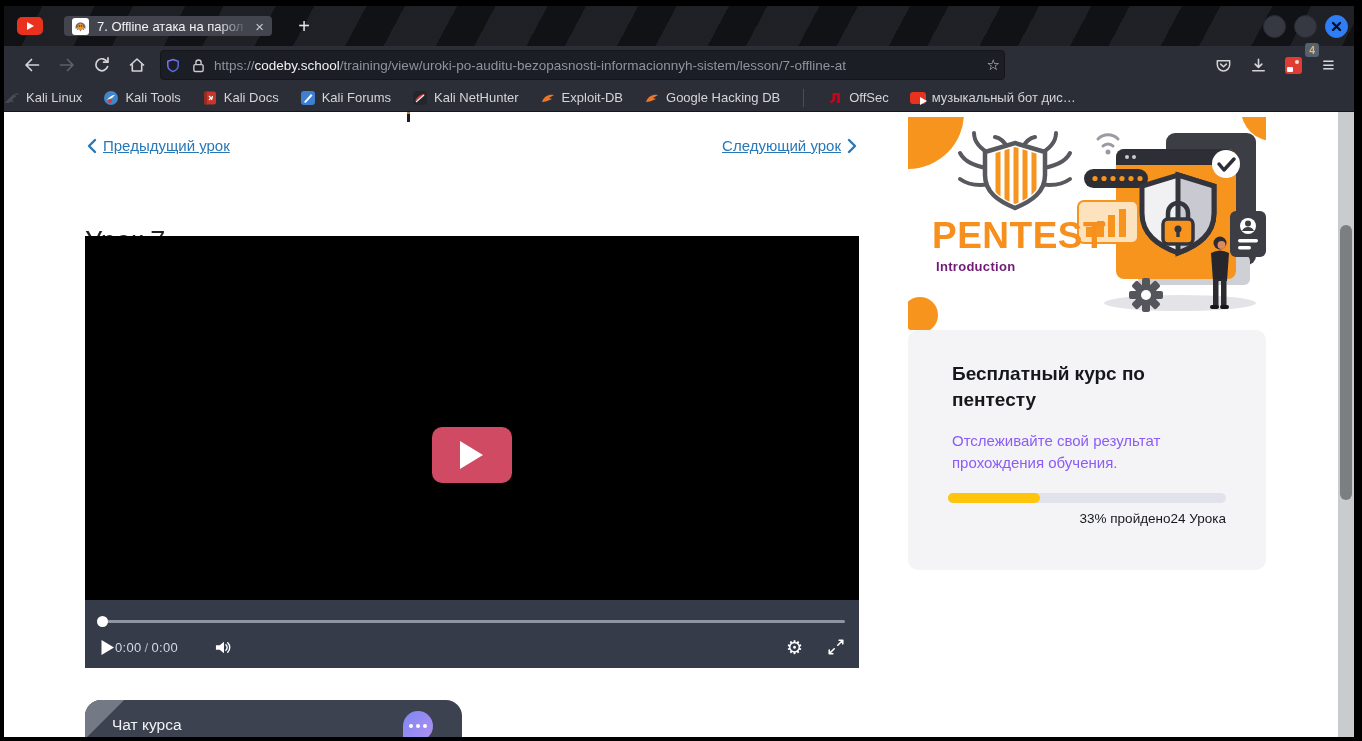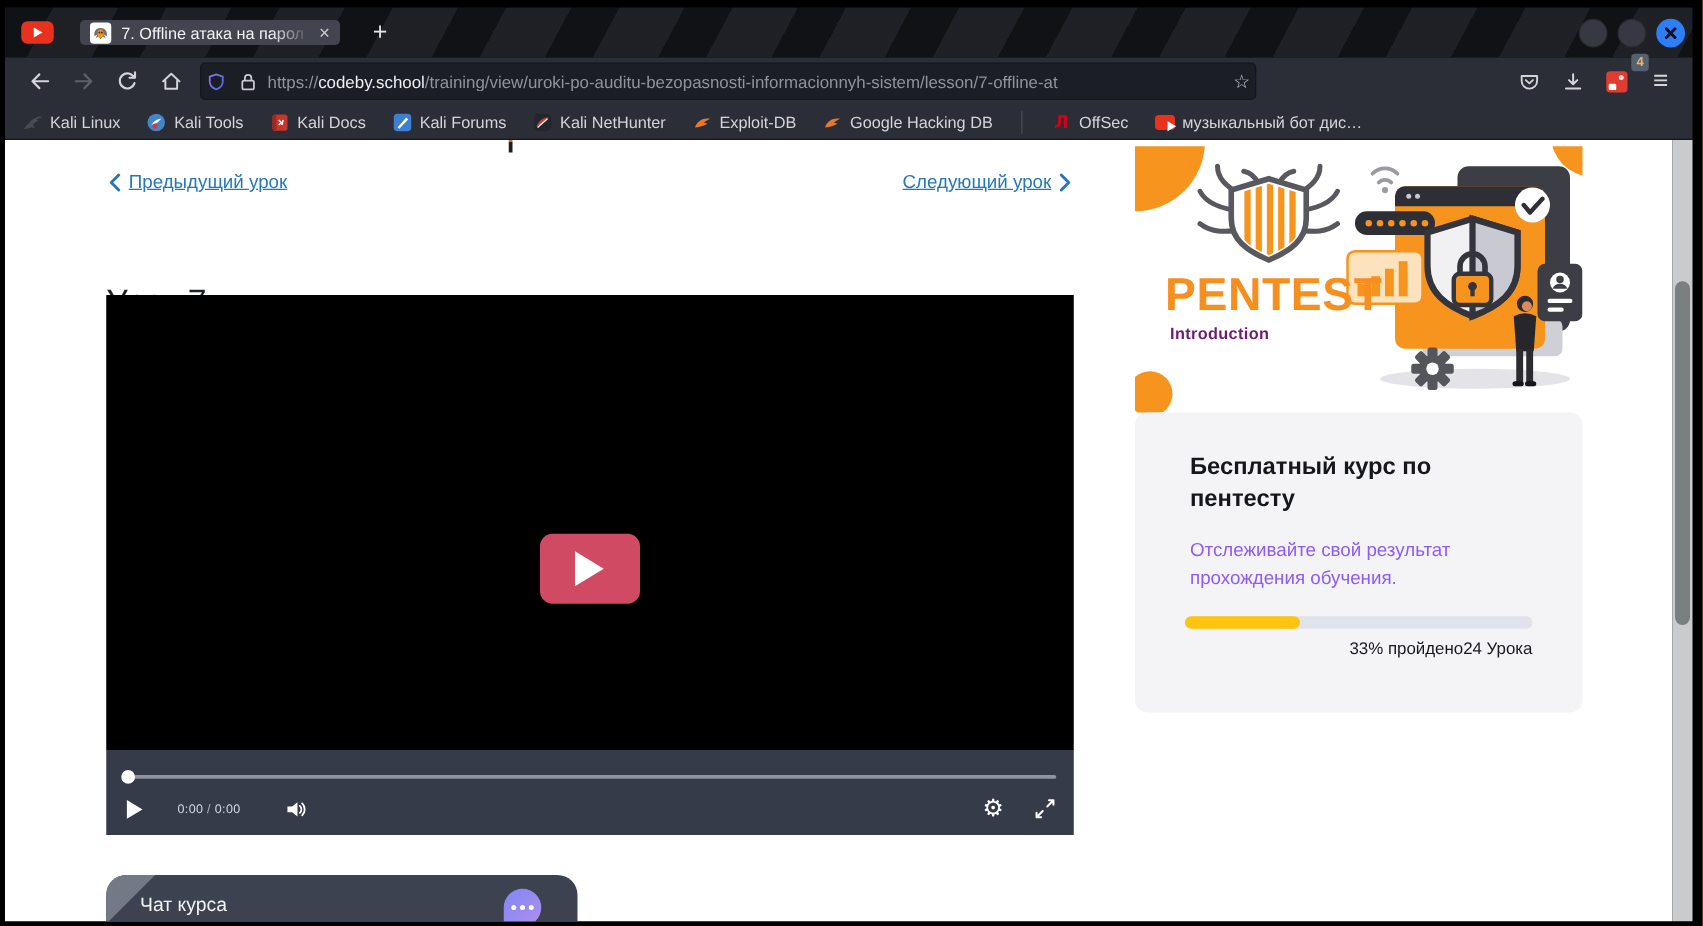--- a/index.html
+++ b/index.html
@@ -44,21 +44,21 @@
   .addon-wrap { position:relative; }
   .addon-ic { width:17px; height:17px; background:#e03c31; border-radius:3px; position:relative; }
   .addon-ic::after { content:""; position:absolute; left:2px; bottom:2px; width:6px; height:5px; background:#fff; border-radius:1px; }
   .addon-ic::before { content:""; position:absolute; right:3px; top:3px; width:4px; height:4px; background:#ffd9d6; border-radius:50%; }
   .badge { position:absolute; top:-7px; right:-8px; background:#56616f; color:#edb26a;
     font-size:10.5px; font-weight:bold; padding:1px 4px; border-radius:3px; line-height:12px; }
   .menu-ic { font-size:21px; color:#d4d5d9; }
 
   
   .bookmarks { position:absolute; left:4px; right:8px; top:84px; height:28px; background:#2b2e36;
-    display:flex; align-items:center; padding-left:14px; gap:21px; border-bottom:1px solid #14161a; }
+    display:flex; align-items:center; gap:21px; border-bottom:1px solid #14161a; }
   .bm { display:flex; align-items:center; gap:6px; color:#d4d5d9; font-size:13px; white-space:nowrap; }
   .bm-ic { width:16px; height:16px; flex:none; display:flex; align-items:center; justify-content:center; }
   .bm-sep { width:1px; height:18px; background:#4a4d55; margin:0 2px; }
   .offsec-glyph { color:#d0021b; font-weight:800; font-size:14px; font-family:"DejaVu Sans",sans-serif; }
 
   
   .page { position:absolute; left:4px; top:112px; width:1334px; height:625px; background:#fff; overflow:hidden; }
   .frag { position:absolute; left:403px; top:0; width:3px; height:10px;
     background:linear-gradient(#c87a2a 0 2px, #1d1d1d 2px); }
   .lesson-nav { position:absolute; left:81px; top:25px; width:774px; display:flex;
@@ -71,21 +71,21 @@
   .player { position:absolute; left:81px; top:124px; width:774px; height:432px; }
   .screen { width:100%; height:364px; background:#000; position:relative; }
   .bigplay { position:absolute; left:50%; top:191px; transform:translateX(-50%);
     width:80px; height:56px; border-radius:10px; display:flex; align-items:center; justify-content:center; }
   .bigplay i { display:block; width:0; height:0; border:14px solid transparent; border-left:23px solid #fff;
     margin-left:12px; }
   .controls { width:100%; height:68px; background:#363b49; position:relative; }
   .track { position:absolute; left:15px; right:14px; top:20px; height:3px; background:#9094a0; border-radius:2px; }
   .knob { position:absolute; left:12px; top:16px; width:11px; height:11px; border-radius:50%; background:#fff; }
   .ctrl-row { position:absolute; left:15px; right:14px; top:30px; height:34px; display:flex; align-items:center; }
-  .time { font-size:10px; color:#d6d9e0; margin-left:27px; letter-spacing:.3px; }
+  .time { font-size:13px; color:#d6d9e0; letter-spacing:.3px; }
   .time .sep { margin:0 3px; color:#aeb2bd; }
   .gear { font-size:19px; color:#fff; line-height:1; font-family:"DejaVu Sans",sans-serif; }
 
   
   .chat { position:absolute; left:81px; top:588px; width:377px; height:49px; background:#3d4250;
     border-radius:16px 16px 0 0; overflow:hidden; }
   .chat::before { content:""; position:absolute; left:0; top:0; width:46px; height:46px;
     background:linear-gradient(135deg,#747986 0 42%, transparent 43%); }
   .chat-title { position:absolute; left:27px; top:16px; font-size:15.5px; color:#f1f2f4; }
   .chat-ic { position:absolute; left:318px; top:11px; width:30px; height:30px;

